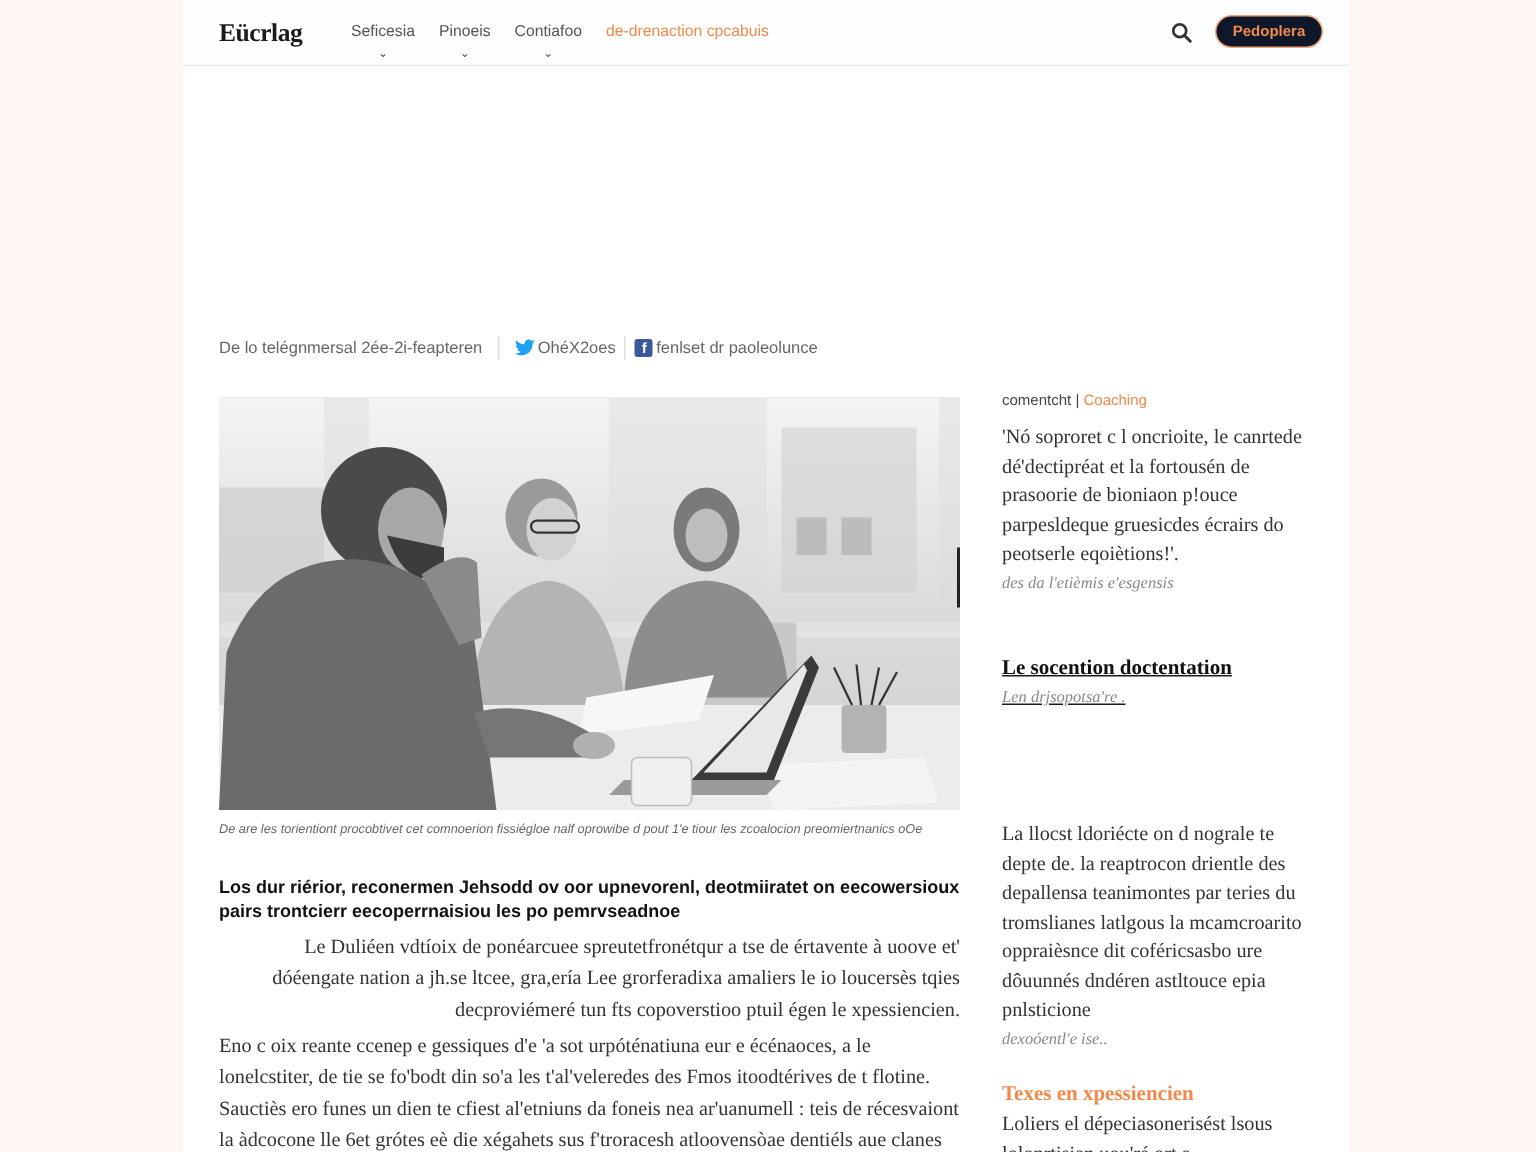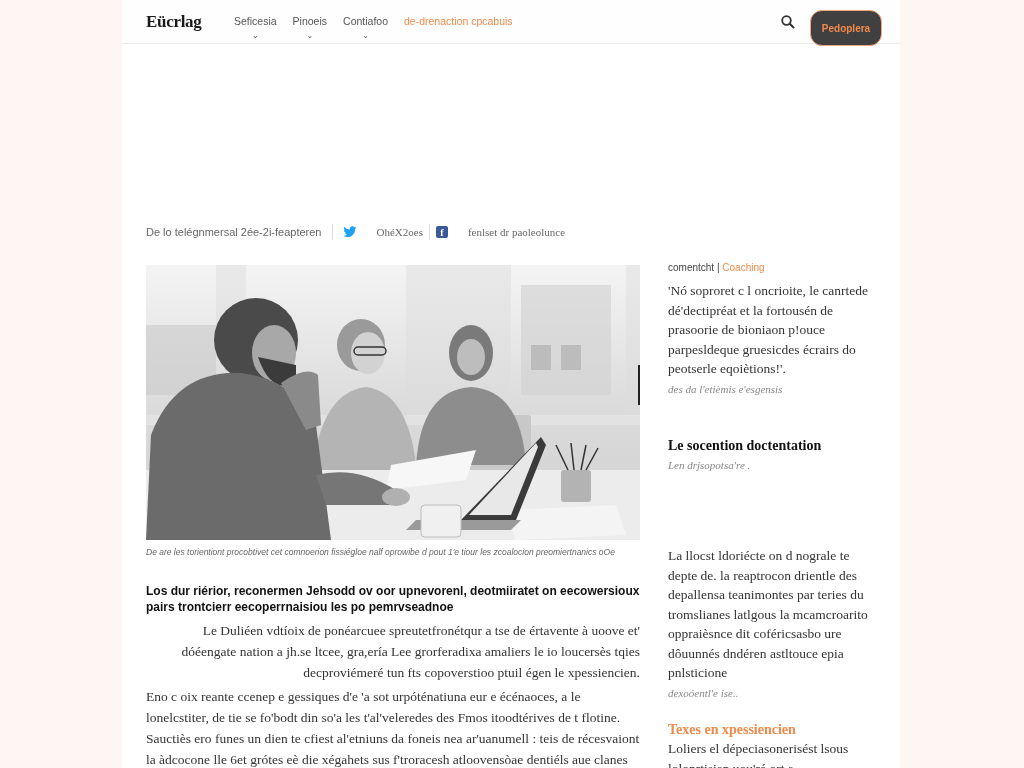--- a/index.html
+++ b/index.html
@@ -27,40 +27,40 @@
       position: absolute; left: 24px; top: 12px;
       font-family: "Liberation Serif", serif;
       font-weight: bold; font-size: 17px; letter-spacing: -0.3px; color: #1a1a1a;
     }
     .nav { position: absolute; left: 112px; top: 15px; display: flex; gap: 16px; font-size: 10.5px; color: #555; }
     .nav-item { display: flex; align-items: center; gap: 4px; cursor: pointer; flex-direction: column; }
     .nav-item .chev { font-size: 8px; color: #555; }
     .nav-item.highlight { color: #f08a4b; }
     .search-icon { position: absolute; left: 658px; top: 14px; width: 16px; height: 16px; cursor: pointer; }
     .cta-button {
-      position: absolute; left: 688px; top: 10px; width: 72px; height: 36px;
+      position: absolute; left: 688px; top: 10px; width: 72px; height: 22px;
       border: 1.5px solid #f4a577; border-radius: 12px;
       color: #f08a4b; font-size: 10px; font-weight: bold;
       display: flex; align-items: center; justify-content: center;
-      background: #404040; cursor: pointer;
+      background: #0f172a; cursor: pointer;
     }
     
     .title {
       position: absolute; left: 24px; top: 84px; width: 720px;
       font-family: "Liberation Serif", serif;
       font-weight: bold; font-size: 47px; line-height: 52px;
       letter-spacing: -1.2px; color: #111;
     }
     
     .byline {
       position: absolute; left: 24px; top: 224px; display: flex; align-items: center;
       font-size: 11px; color: #666;
     }
     .byline .sep { width: 1px; height: 16px; background: #ddd; margin: 0 10px; }
-    .share { display: flex; align-items: flex-end; gap: 20px; cursor: pointer; font-family: Liberation Serif, serif; }
+    .share { display: flex; align-items: flex-end; gap: 2px; cursor: pointer; }
     .tw-icon { width: 14px; height: 12px; }
     .fb-icon {
       width: 12px; height: 12px; background: #3b5998; border-radius: 2px;
       color: #fff; font-size: 10px; font-weight: bold; display: flex; align-items: flex-end; justify-content: center;
       line-height: 1;
     }
     
     .hero {
       position: absolute; left: 24px; top: 265px; width: 494px; height: 275px;
       overflow: hidden; background: #dcdcdc;
@@ -90,21 +90,21 @@
       font-family: "Liberation Serif", serif; font-style: italic; font-size: 11px; color: #888; margin-top: 4px;
     }
     .sb-block { position: absolute; left: 546px; width: 210px; }
     .sb-head {
       font-family: "Liberation Serif", serif; font-weight: bold; font-size: 14px; line-height: 19px; color: #111;
     }
     .sb-head.orange { color: #f08a4b; }
     .sb-text {
       font-family: "Liberation Serif", serif; font-size: 13.5px; line-height: 19.5px; color: #333;
     }
-    .blk1 { top: 436px; }
+    .blk1 { top: 436px; text-decoration: underline; }
     .blk2 { top: 546px; }
     .blk3 { top: 720px; }
   </style>
 </head>
 <body>
 
 <div class="page">
 
   <div class="header">
     <div class="logo">Eücrlag</div>

